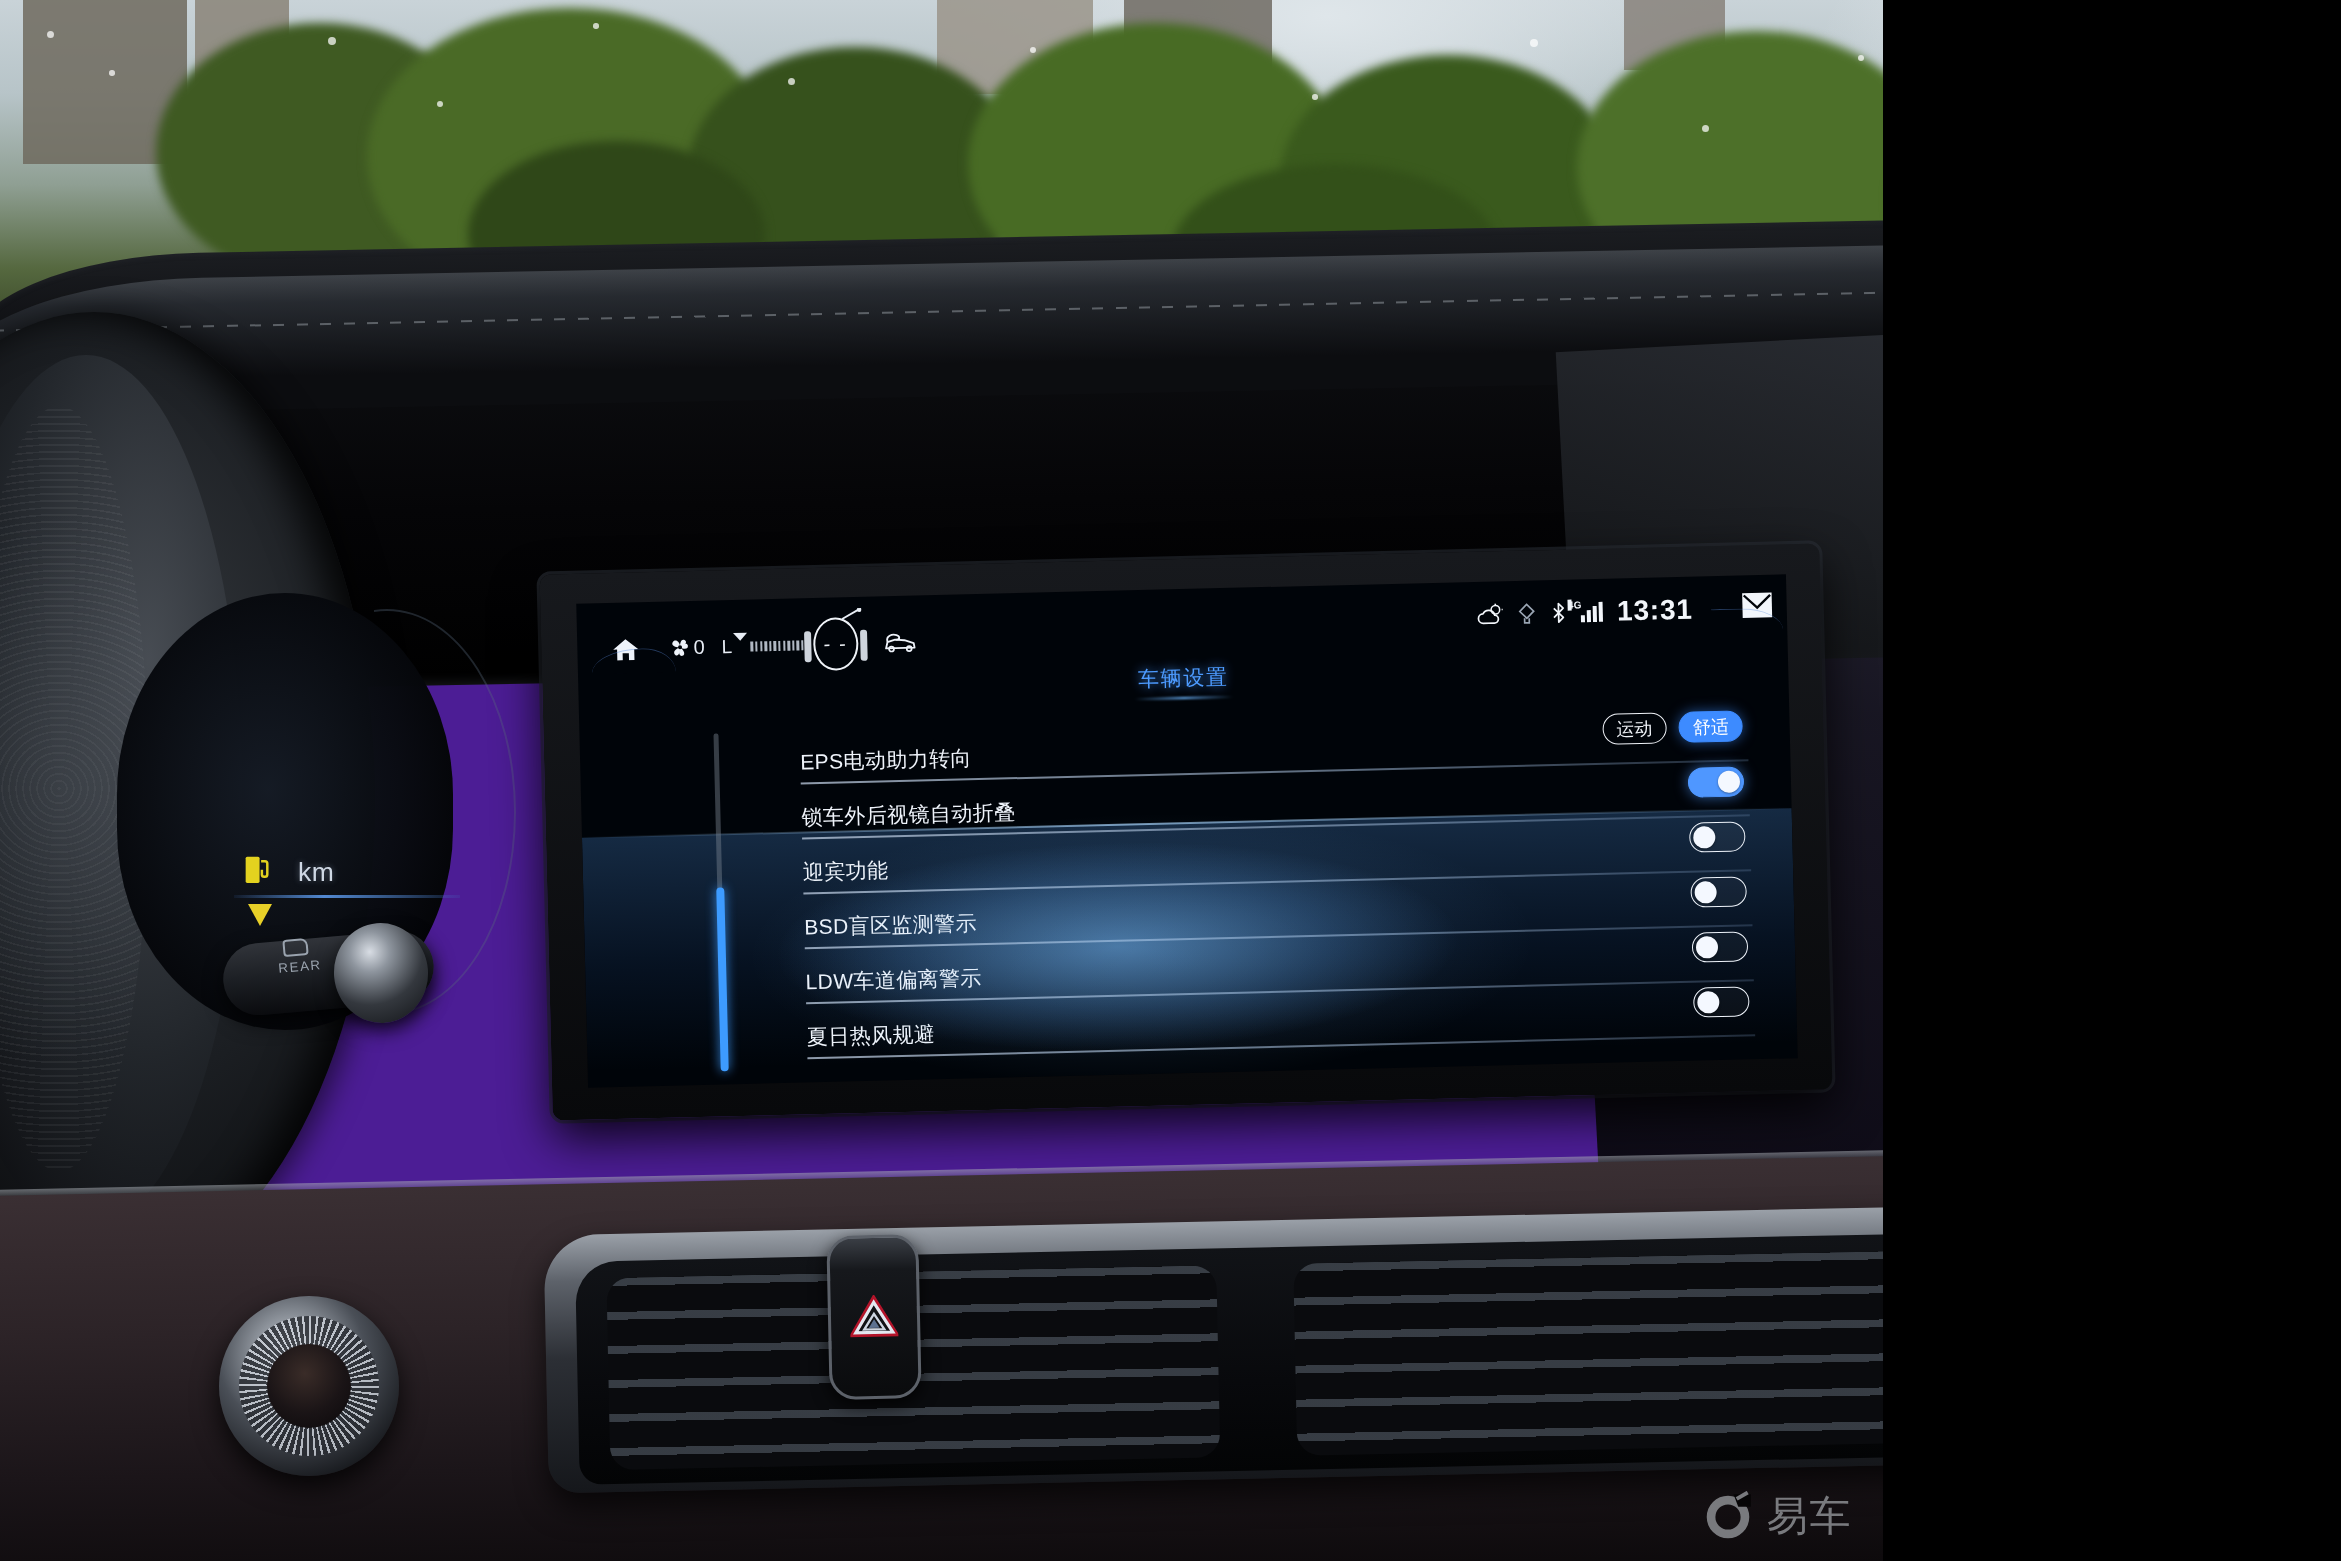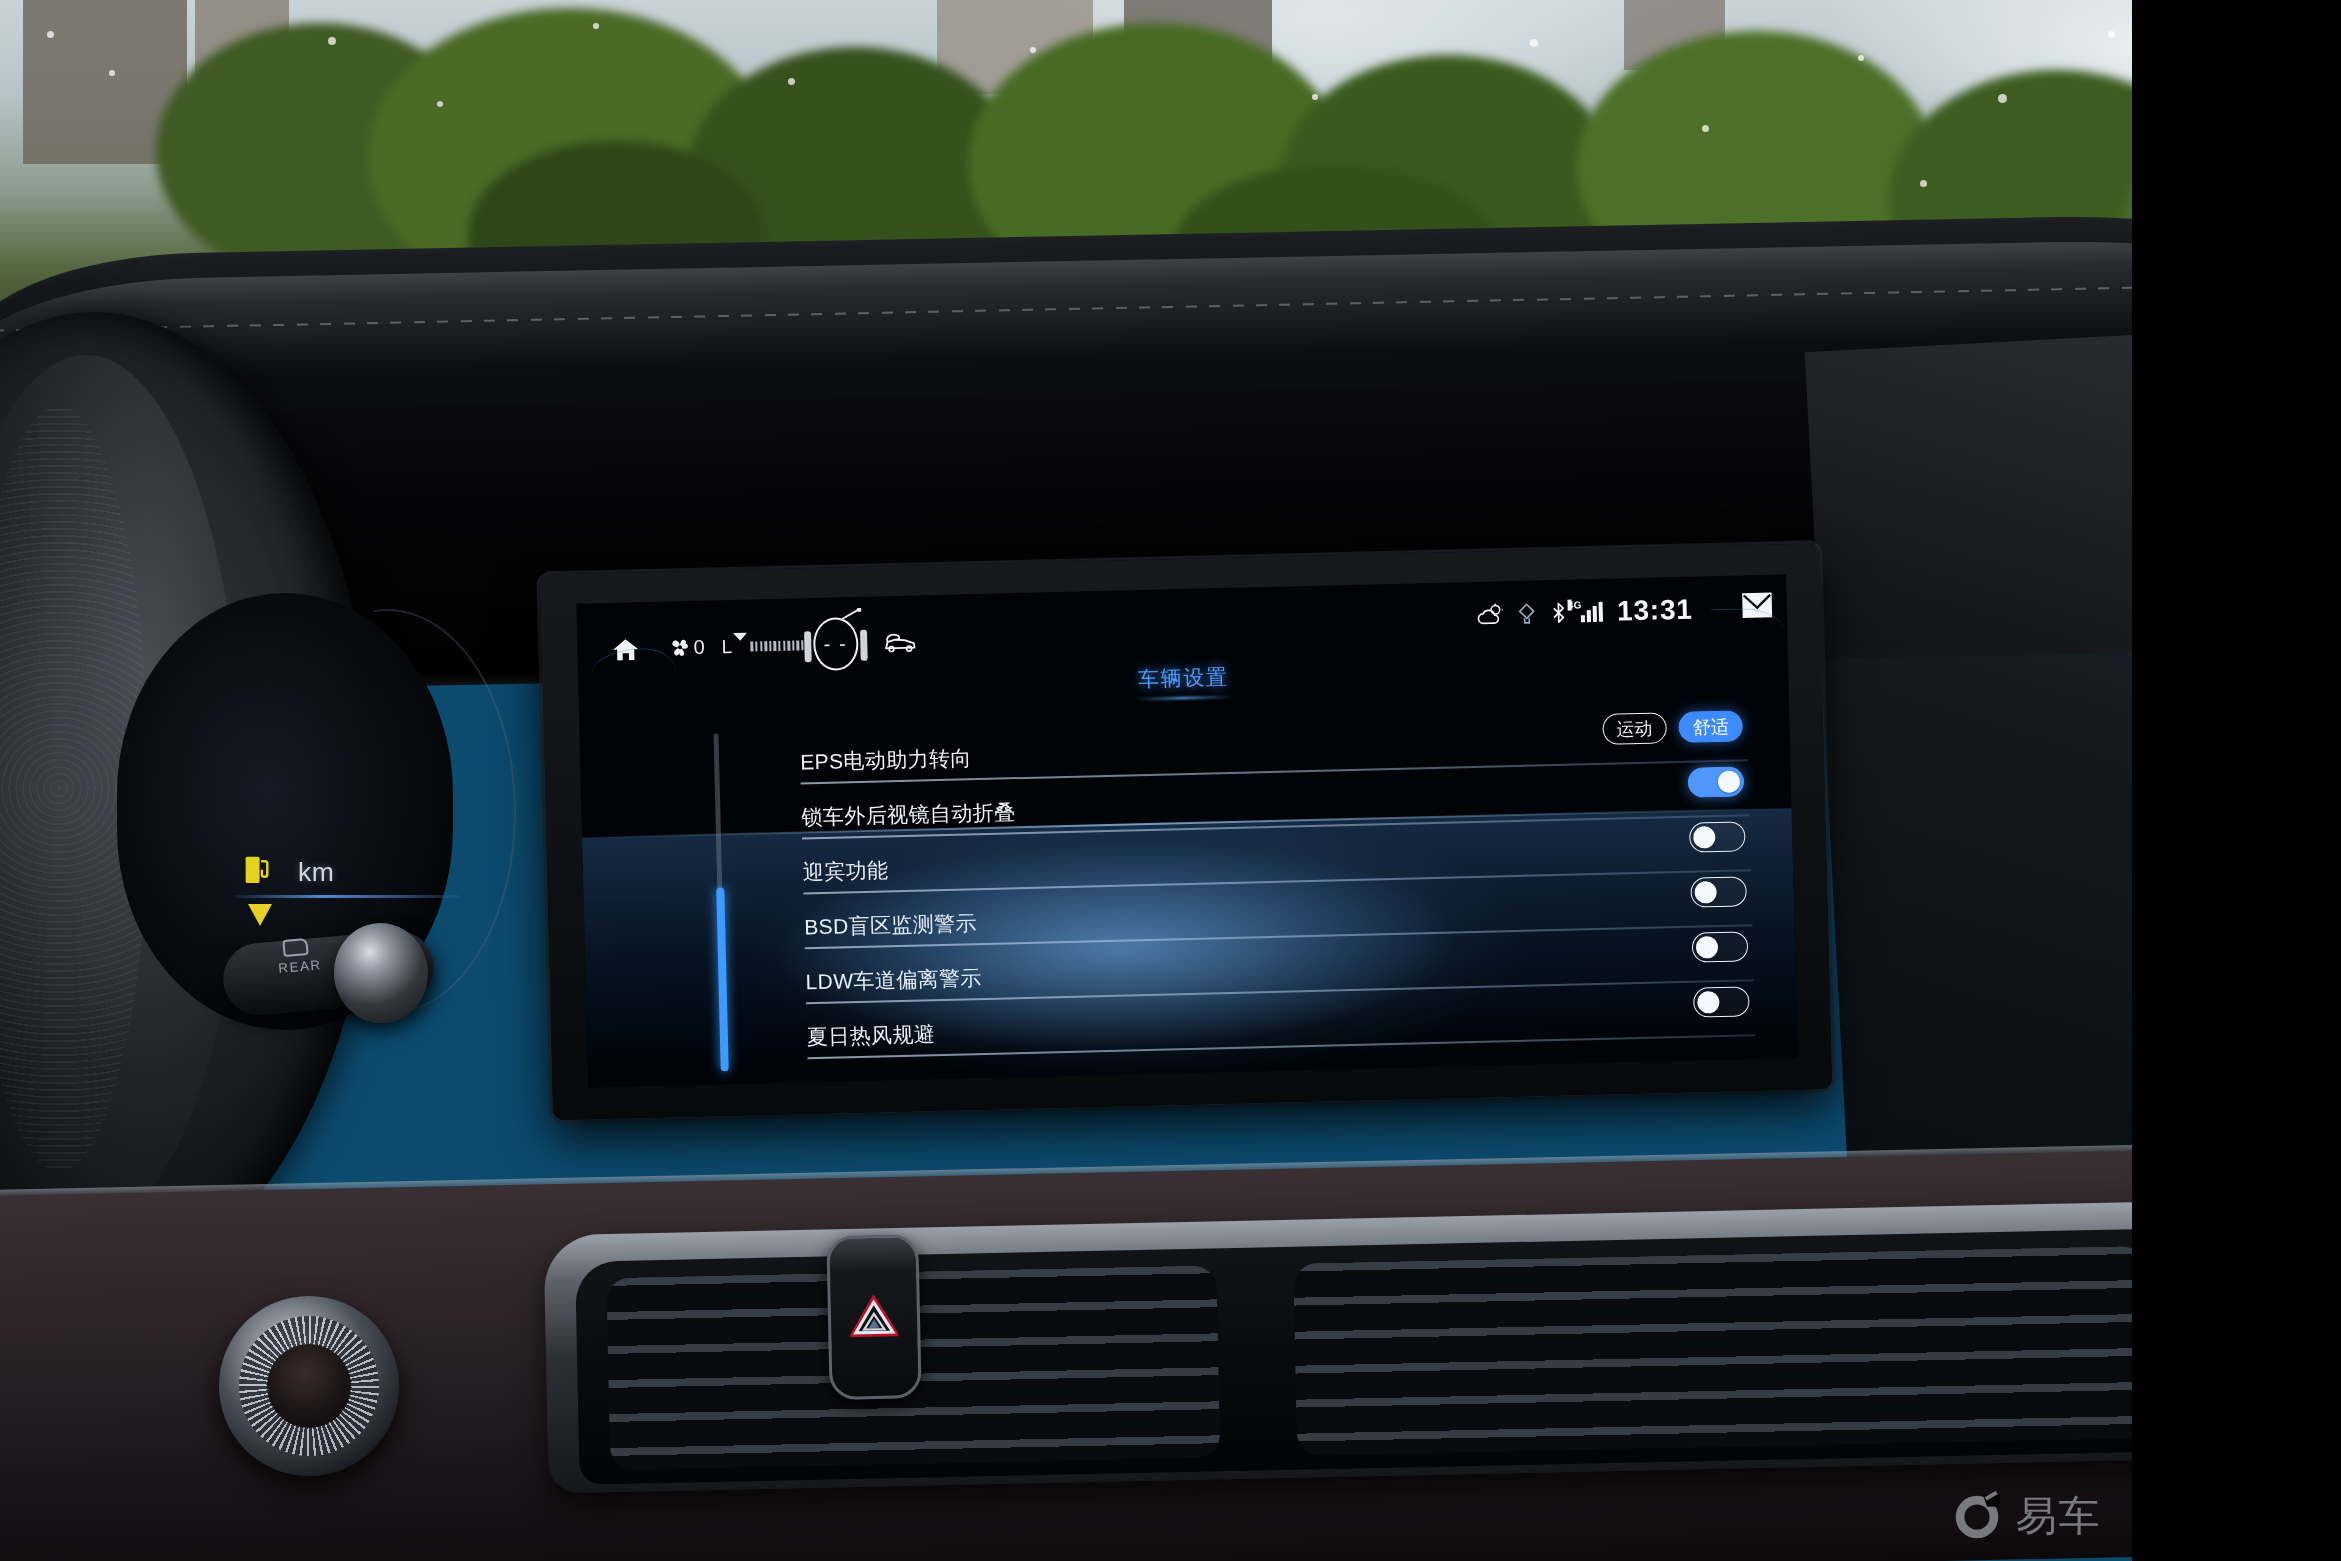--- a/index.html
+++ b/index.html
@@ -1,20 +1,20 @@
 <!DOCTYPE html>
 <html style="font-size:12.5px"><head>
 <meta charset="utf-8">
 <style>
   * { margin:0; padding:0; box-sizing:border-box; }
   html,body { width:2342px; height:1561px; overflow:hidden; background:#000; }
   body { font-family:"Liberation Sans","DejaVu Sans",sans-serif; }
 
   
-  #scene { position:relative; width:2132px; height:1561px; overflow:hidden; background:#0c4a6e; }
+  #scene { position:relative; width:1883px; height:1561px; overflow:hidden; background:#4c1d95; }
 
   
   .windshield {
     position:absolute; left:0; top:0; width:2342px; height:336px; overflow:hidden;
     background:
       radial-gradient(ellipse 468px 219px at 2147px 47px, #e9eef2 0%, rgba(233,238,242,0) 70%),
       radial-gradient(ellipse 546px 234px at 1327px 15.6px, #dfe6ea 0%, rgba(223,230,234,0) 72%),
       linear-gradient(#c9d3d8 0%, #b7c4c8 28%, #8f9f93 55%, #55683f 80%, #374526 100%);
   }
   .wbuilding { position:absolute; background:#7a7468; opacity:.85; }

